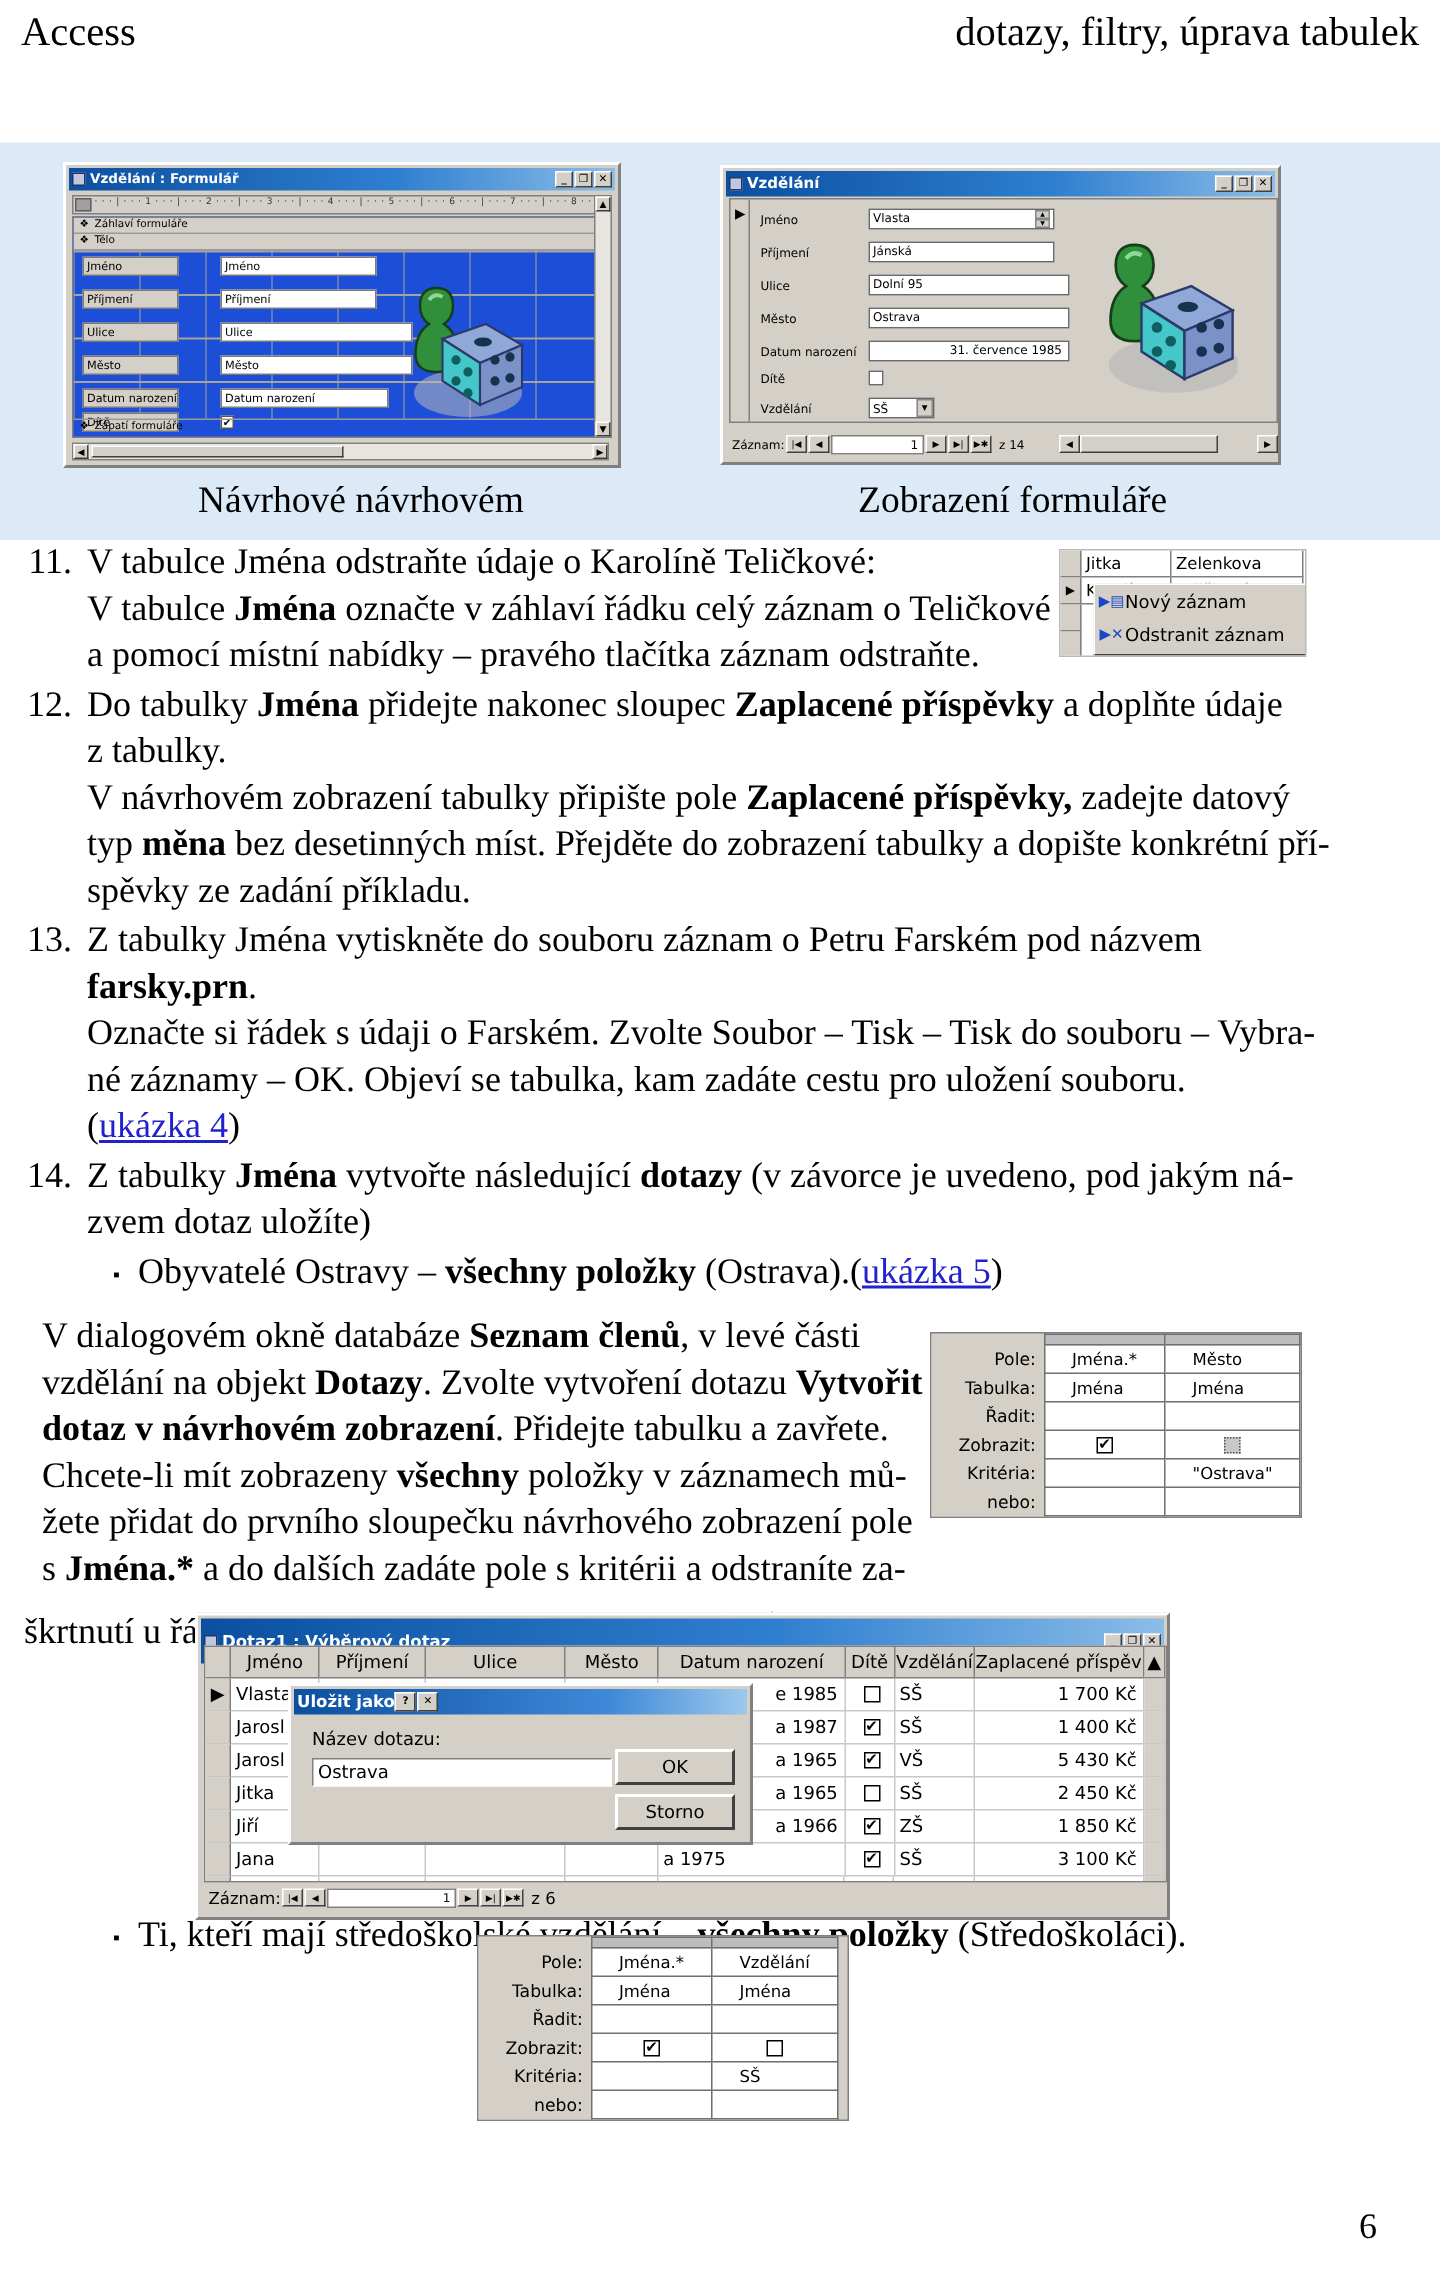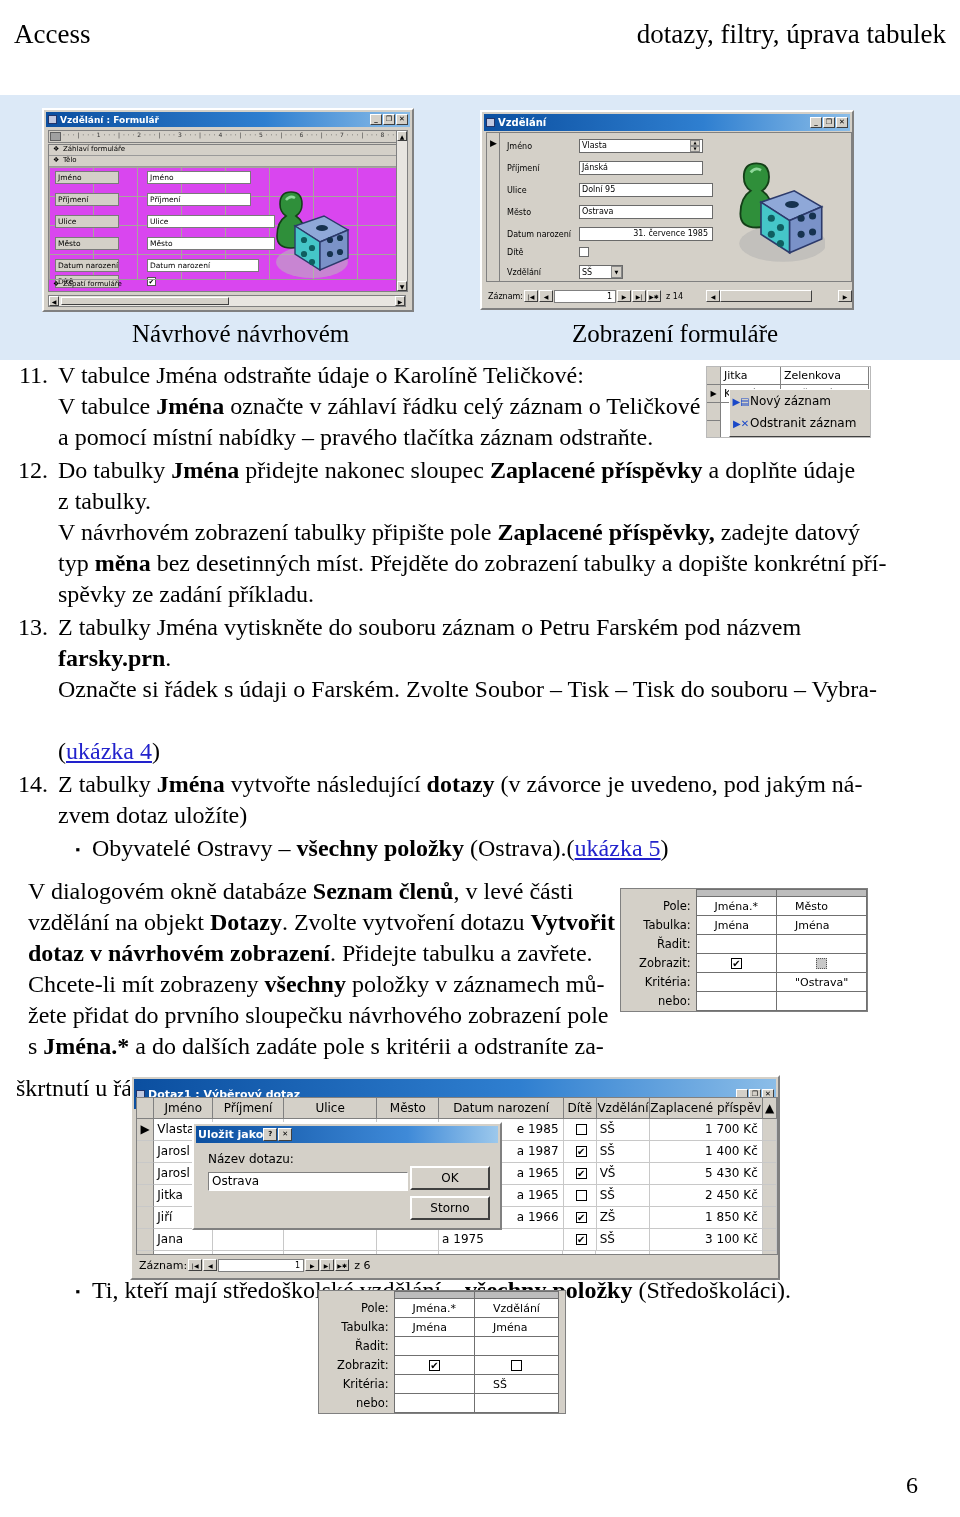--- a/index.html
+++ b/index.html
@@ -5,21 +5,21 @@
   * { box-sizing: border-box; }
   html, body { margin:0; padding:0; }
   body {
     width:960px; height:1517px; background:#ffffff;
     font-family:"Liberation Serif", serif; color:#000;
     position:relative; overflow:hidden;
   }
   
   .page-header{
     position:absolute; left:0; top:0; width:960px; height:50px;
-    display:flex; align-items:flex-end; justify-content:space-between;
+    display:flex; align-items:flex-start; justify-content:space-between;
     padding:6px 14px 0 14px; font-size:27px;
   }
   
   .figband{
     position:absolute; left:0; top:95px; width:960px; height:265px;
     background:#dce9f7;
   }
   .fig-row{ position:absolute; left:0; top:0; width:960px; height:215px; }
   .cap-row{
     position:absolute; left:0; top:213px; width:960px; height:52px;
@@ -58,21 +58,21 @@
   #design-window{ left:42px; top:108px; width:372px; height:204px; }
   .ruler{
     position:absolute; left:4px; top:20px; width:358px; height:13px;
     background:#d4d0c8; border:1px solid #808080;
     font-size:6px; color:#333; overflow:hidden; white-space:nowrap;
     padding-left:14px; letter-spacing:0.5px;
   }
   .ruler .rbox{ position:absolute; left:1px; top:1px; width:11px; height:9px; background:#a0a0a0; border:1px solid #606060;}
   .design-canvas{
     position:absolute; left:4px; top:34px; width:358px; height:148px;
-    background:#d946ef; border:1px solid #808080; overflow:hidden;
+    background:#1d4ed8; border:1px solid #808080; overflow:hidden;
   }
   .sectbar{ height:11px; font-size:7px; padding-left:14px; color:#000;
     border-bottom:1px solid #9a9a9a; background:#d4d0c8; position:relative;}
   .sectbar::before{ content:"\2756"; position:absolute; left:4px; top:0px; font-size:7px;}
   .grid-area{ position:absolute; left:0; top:22px; right:0; bottom:12px;
     background-image:
       linear-gradient(to right,#a8a49c 1px,transparent 1px),
       linear-gradient(to bottom,#a8a49c 1px,transparent 1px);
     background-size:44px 29px; }
   .dv-row{ position:absolute; height:13px; display:flex; align-items:center; font-size:7.5px;}
@@ -416,21 +416,21 @@
       <span>spěvky ze zadání příkladu.</span>
     </span>
   </div>
 
   <div class="item">
     <span class="num">13.</span>
     <span class="txt">
       <span>Z tabulky Jména vytiskněte do souboru záznam o Petru Farském pod názvem</span><br>
       <b>farsky.prn</b><span>.</span><br>
       <span>Označte si řádek s údaji o Farském. Zvolte Soubor – Tisk – Tisk do souboru – Vybra-</span><br>
-      <br>
+      <span>né záznamy – OK. Objeví se tabulka, kam zadáte cestu pro uložení souboru.</span><br>
       <span>(</span><a class="lnk" href="#">ukázka 4</a><span>)</span>
     </span>
   </div>
 
   <div class="item">
     <span class="num">14.</span>
     <span class="txt">
       <span>Z  tabulky </span><b>Jména</b><span> vytvořte následující </span><b>dotazy</b><span> (v závorce je uvedeno, pod jakým ná-</span><br>
       <span>zvem dotaz uložíte)</span>
     </span>

